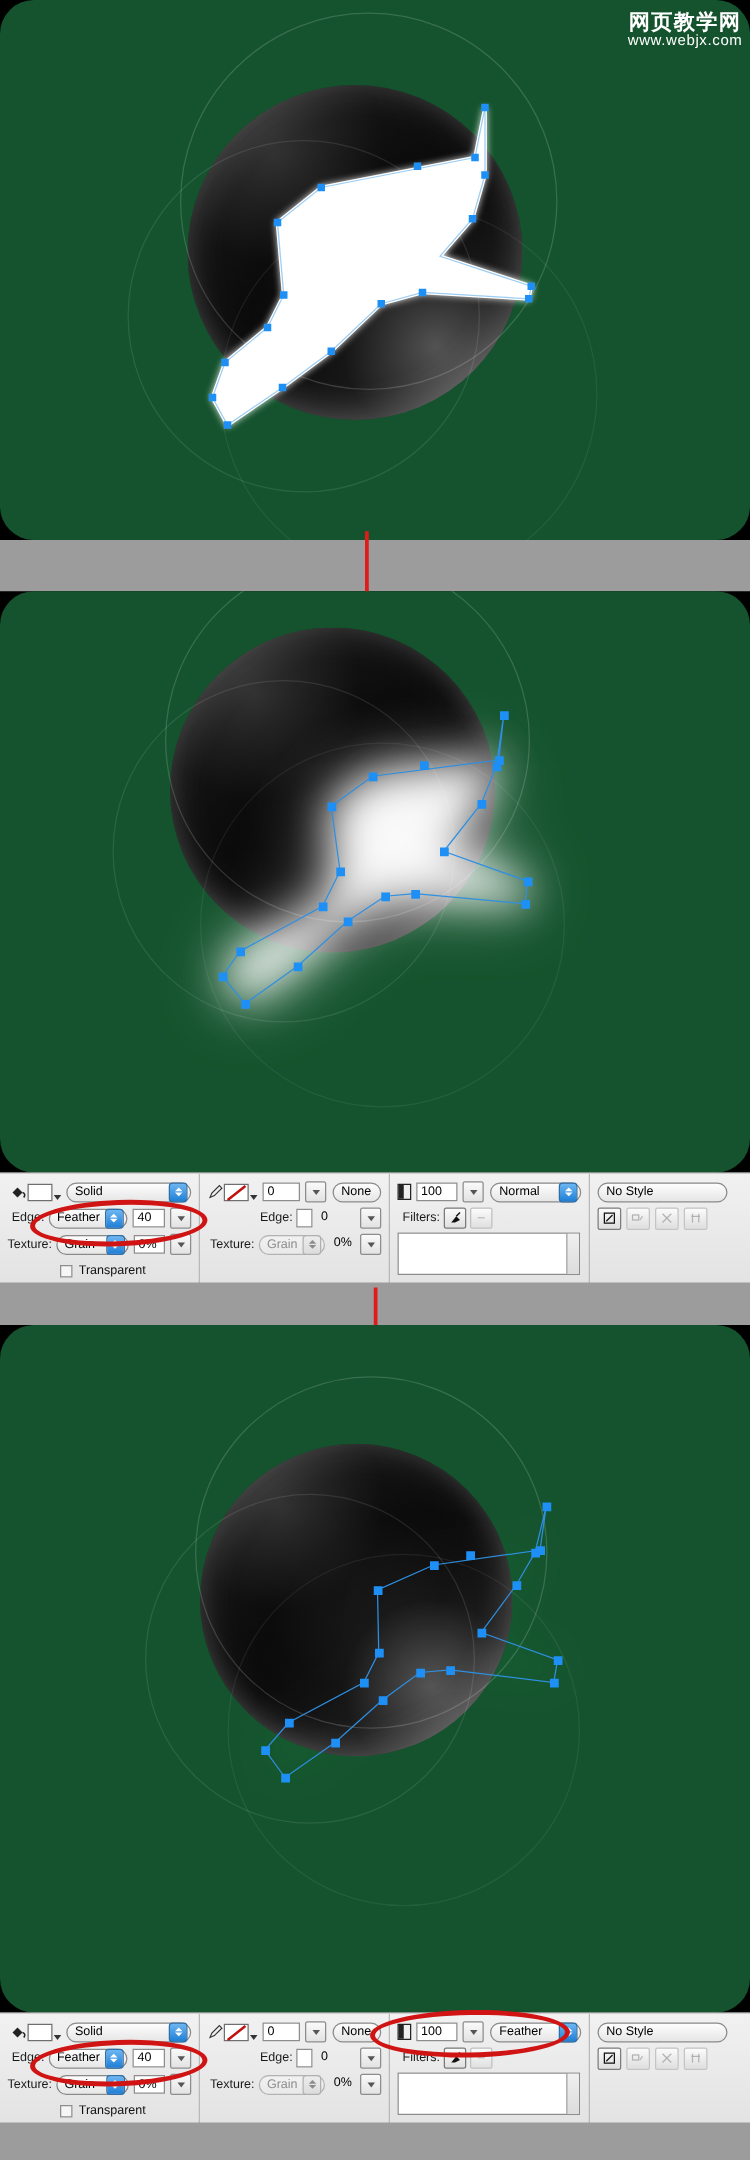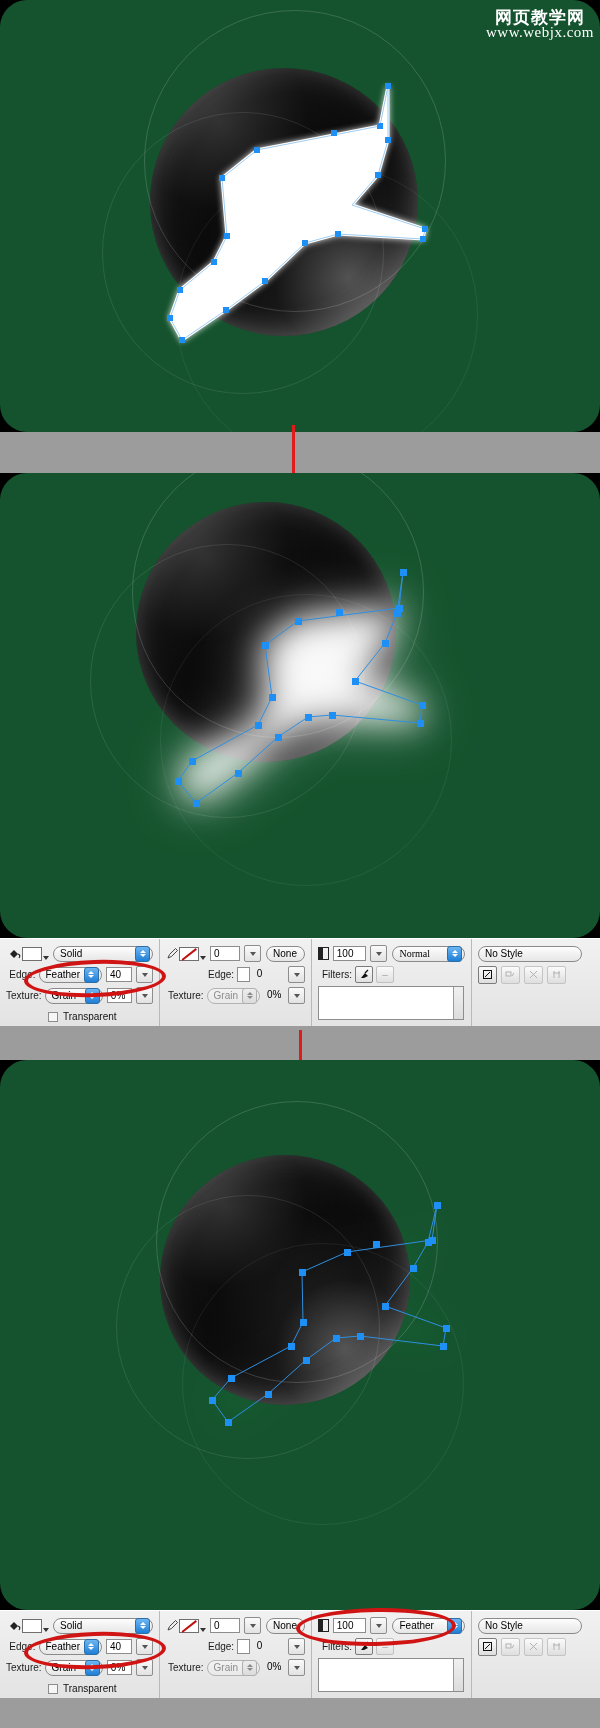--- a/index.html
+++ b/index.html
@@ -100,22 +100,22 @@
   .stylebtn{width:17px;height:16px;border:1px solid #7c7c7c;border-radius:2px;
      background:linear-gradient(#fbfbfb,#dedede);margin-right:4px;
      display:flex;align-items:center;justify-content:center;font-size:9px;color:#111;}
   .stylebtn.dis{color:#b2b2b2;border-color:#c4c4c4;}
 
   .ellipse{position:absolute;border:4px solid #d01414;border-radius:50%;pointer-events:none;}
 
   
   .wm{position:absolute;right:6px;top:8px;text-align:center;color:#fff;}
   .wm .cn{font-size:17px;font-weight:bold;letter-spacing:1px;line-height:19px;}
-  .wm .url{font-size:15px;letter-spacing:.5px;line-height:11px;
-     font-family:Liberation Serif, serif;}
+  .wm .url{font-size:12px;letter-spacing:.5px;line-height:11px;
+     font-family:Liberation Sans, sans-serif;}
 </style>
 </head>
 <body>
 
 <div class="stage">
 
   <div class="canvas" style="top:0;height:432px;">
     <div class="sphere-wrap" style="left:150px;top:68px;width:268px;height:268px;">
       <div class="sphere" style="left:0;top:0;width:268px;height:268px;"></div>
       <div class="arc b" style="left:-6px;top:-58px;width:300px;height:300px;"></div>
@@ -306,21 +306,21 @@
         </div>
       </div>
 
       <div class="col sep" style="width:160px;">
         <div class="row">
           <span class="opbox"></span>
           <span class="field" style="width:40px;">100</span>
           <span class="dropbtn">
               <i></i>
             </span>
-          <span class="popup" style="width:88px;margin-left:5px;font-family:Liberation Serif, serif;">
+          <span class="popup" style="width:88px;margin-left:5px;">
             <span>Normal</span>
             <span class="stepper">
                 <i class="up"></i>
                 <i class="dn"></i>
               </span>
           </span>
         </div>
         <div class="row">
           <span class="lbl" style="width:34px;">Filters:</span>
           <span class="fbtn">

